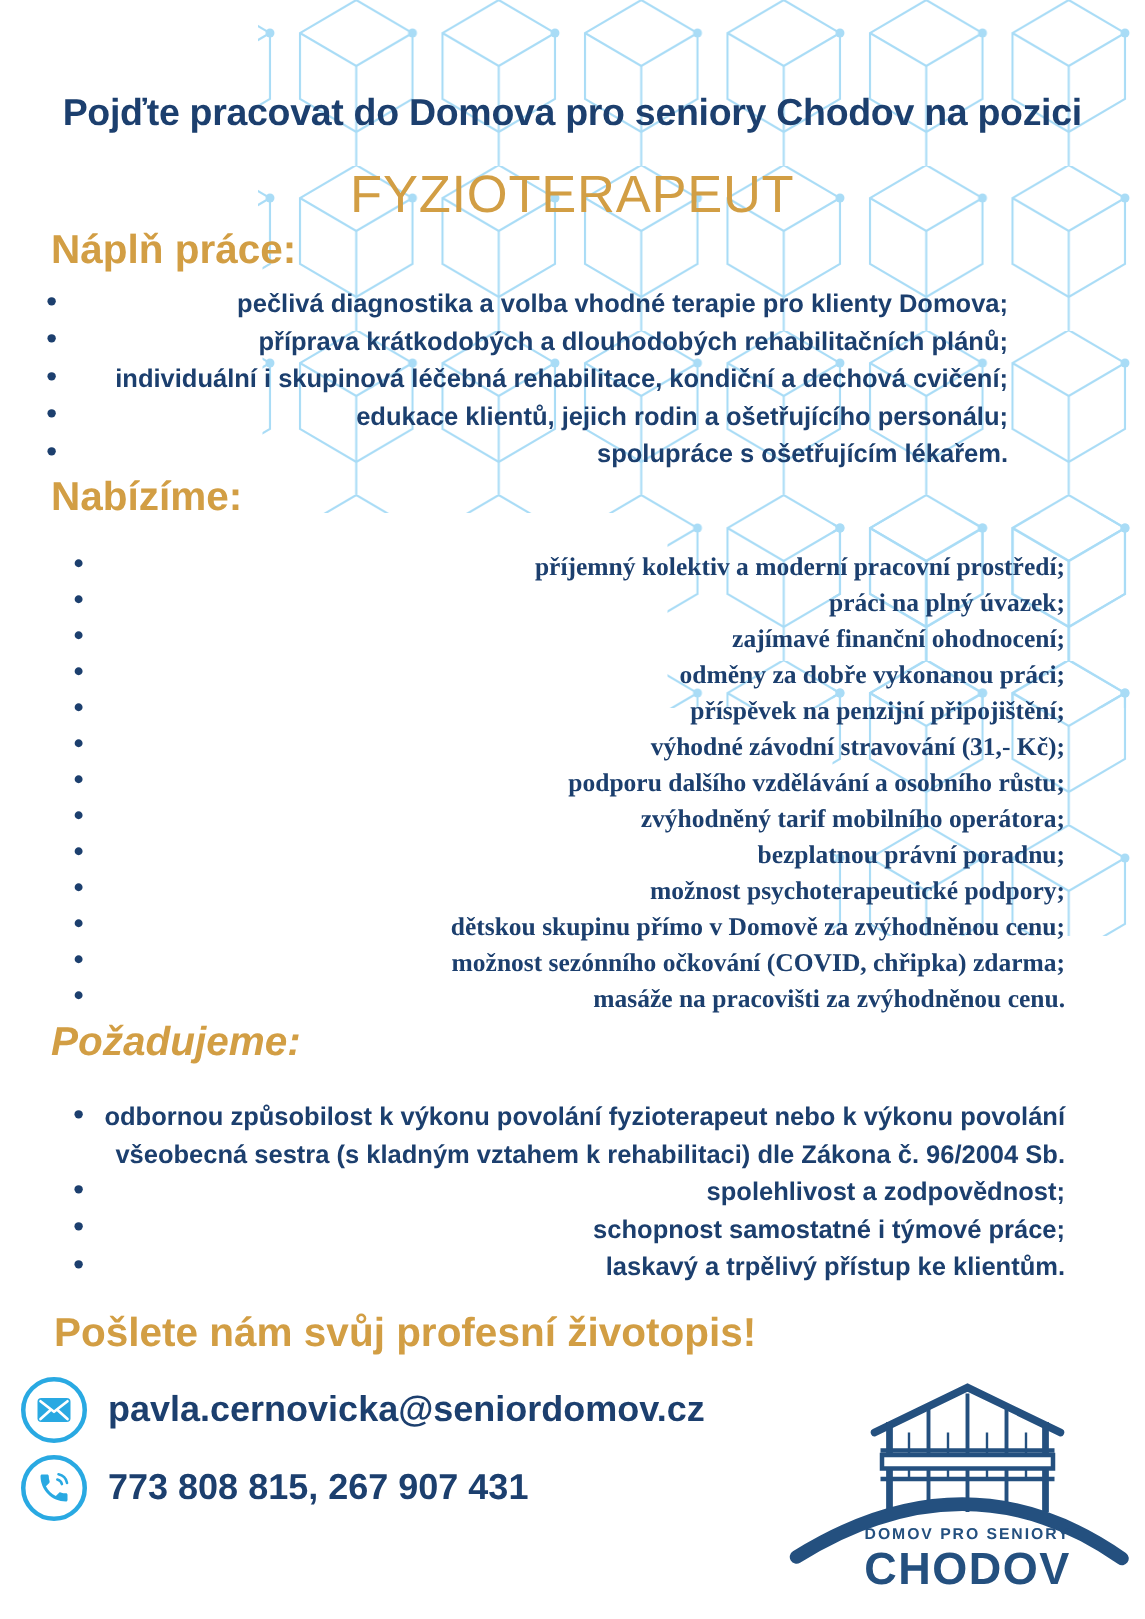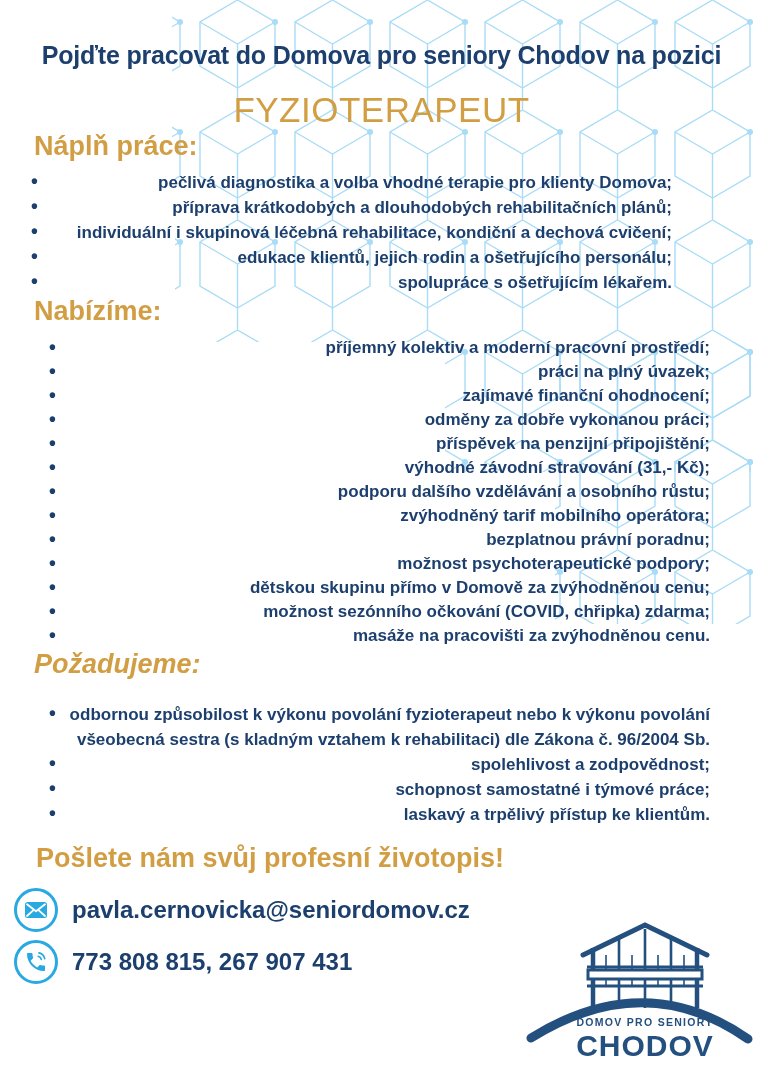--- a/index.html
+++ b/index.html
@@ -12,21 +12,21 @@
     width:763px;height:1079px;
     background:#ffffff;
     overflow:hidden;
   }
   .bg-pattern{
     position:absolute;inset:0;z-index:0;pointer-events:none;
   }
   .content{position:relative;z-index:1;}
 
   .title{
-    margin:0 8px;padding-top:40px;
+    margin:0 8px;padding-top:60px;
     text-align:center;
     font-size:25px;line-height:30px;font-weight:700;
     color:#1c3f6e;letter-spacing:-0.2px;
   }
   .position{
     margin-top:20px;
     text-align:center;
     font-size:35px;line-height:40px;font-weight:400;
     color:#d29e44;letter-spacing:0.5px;
   }
@@ -41,21 +41,21 @@
 
   ul{list-style:none;margin:0;padding:0;
      font-size:17px;font-weight:700;color:#1c3f6e;}
   ul li{position:relative;padding-left:14px;margin:0;text-align:right;}
   ul li::before{
     content:"\2022";
     position:absolute;left:-1px;top:-1px;
     font-size:1.15em;
   }
   ul.s1{margin:8px 0 0 32px;line-height:25px;max-width:640px;}
-  ul.s2{margin:9px 0 0 50px;line-height:24px;max-width:660px;}
+  ul.s2{margin:19px 0 0 50px;line-height:24px;max-width:660px;font-family:Liberation Serif, serif;}
   ul.s3{margin:22px 0 0 50px;line-height:25px;max-width:660px;}
 
   .footer-heading{
     margin:15px 0 0 36px;
     font-size:27px;line-height:32px;font-weight:700;
     color:#d29e44;
   }
   .contact{
     display:flex;align-items:center;gap:14px;
     margin:14px 0 0 14px;

